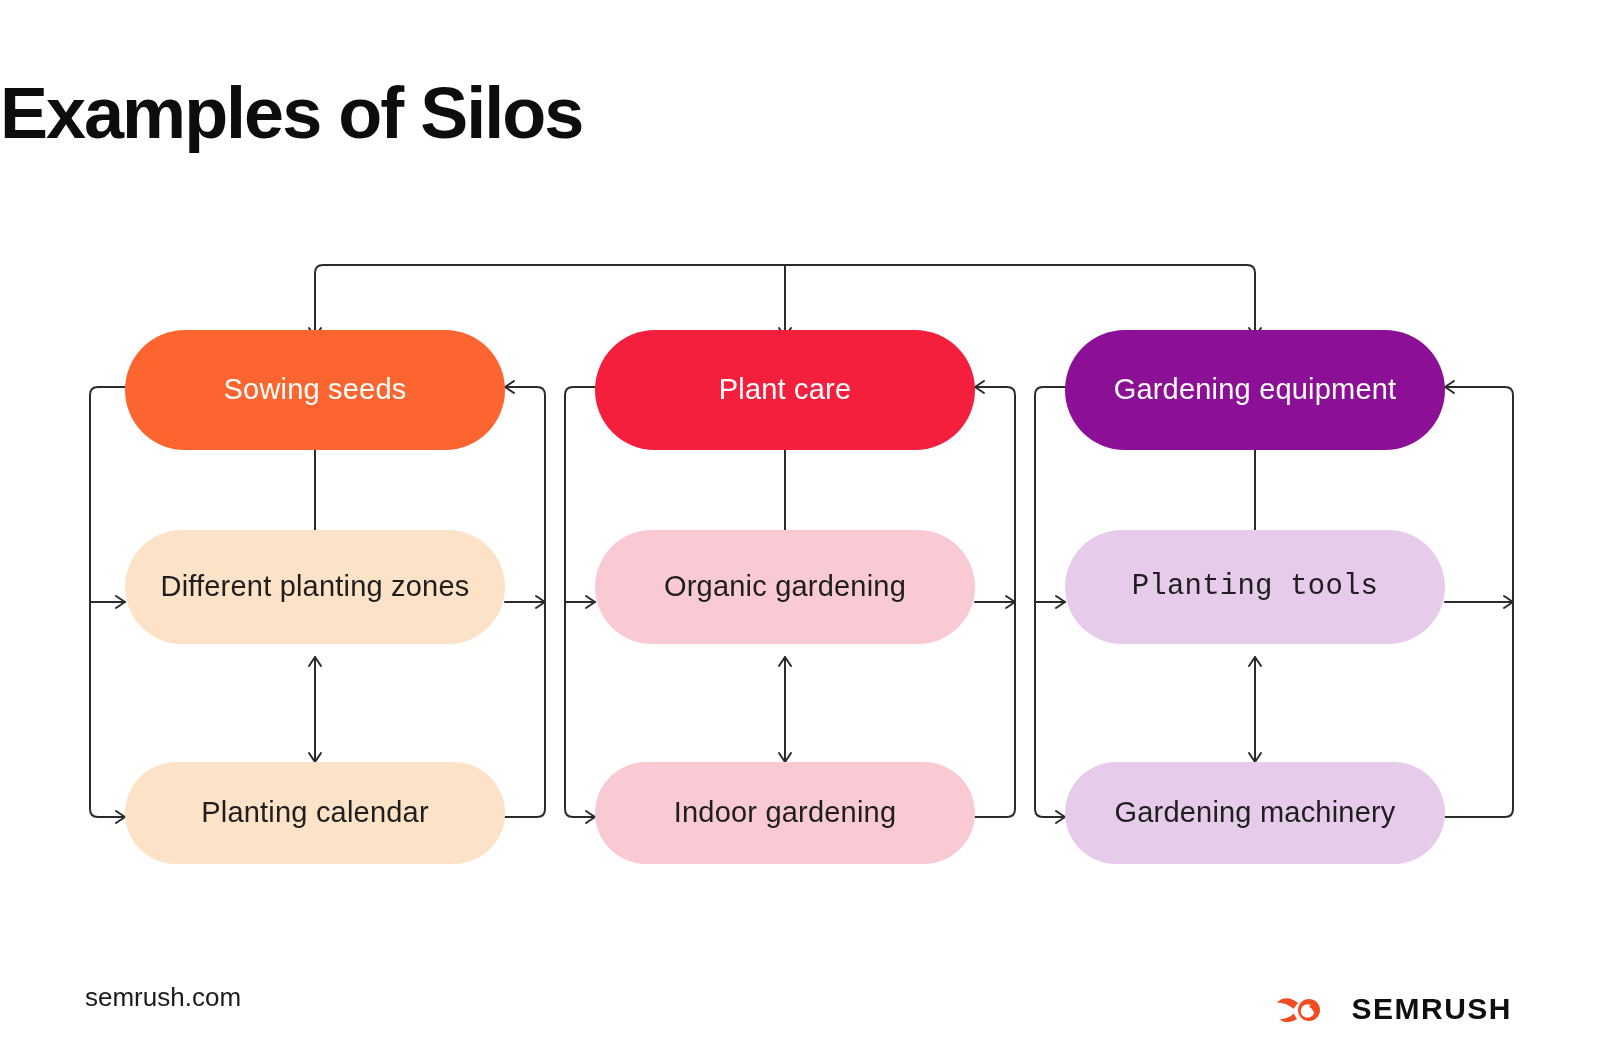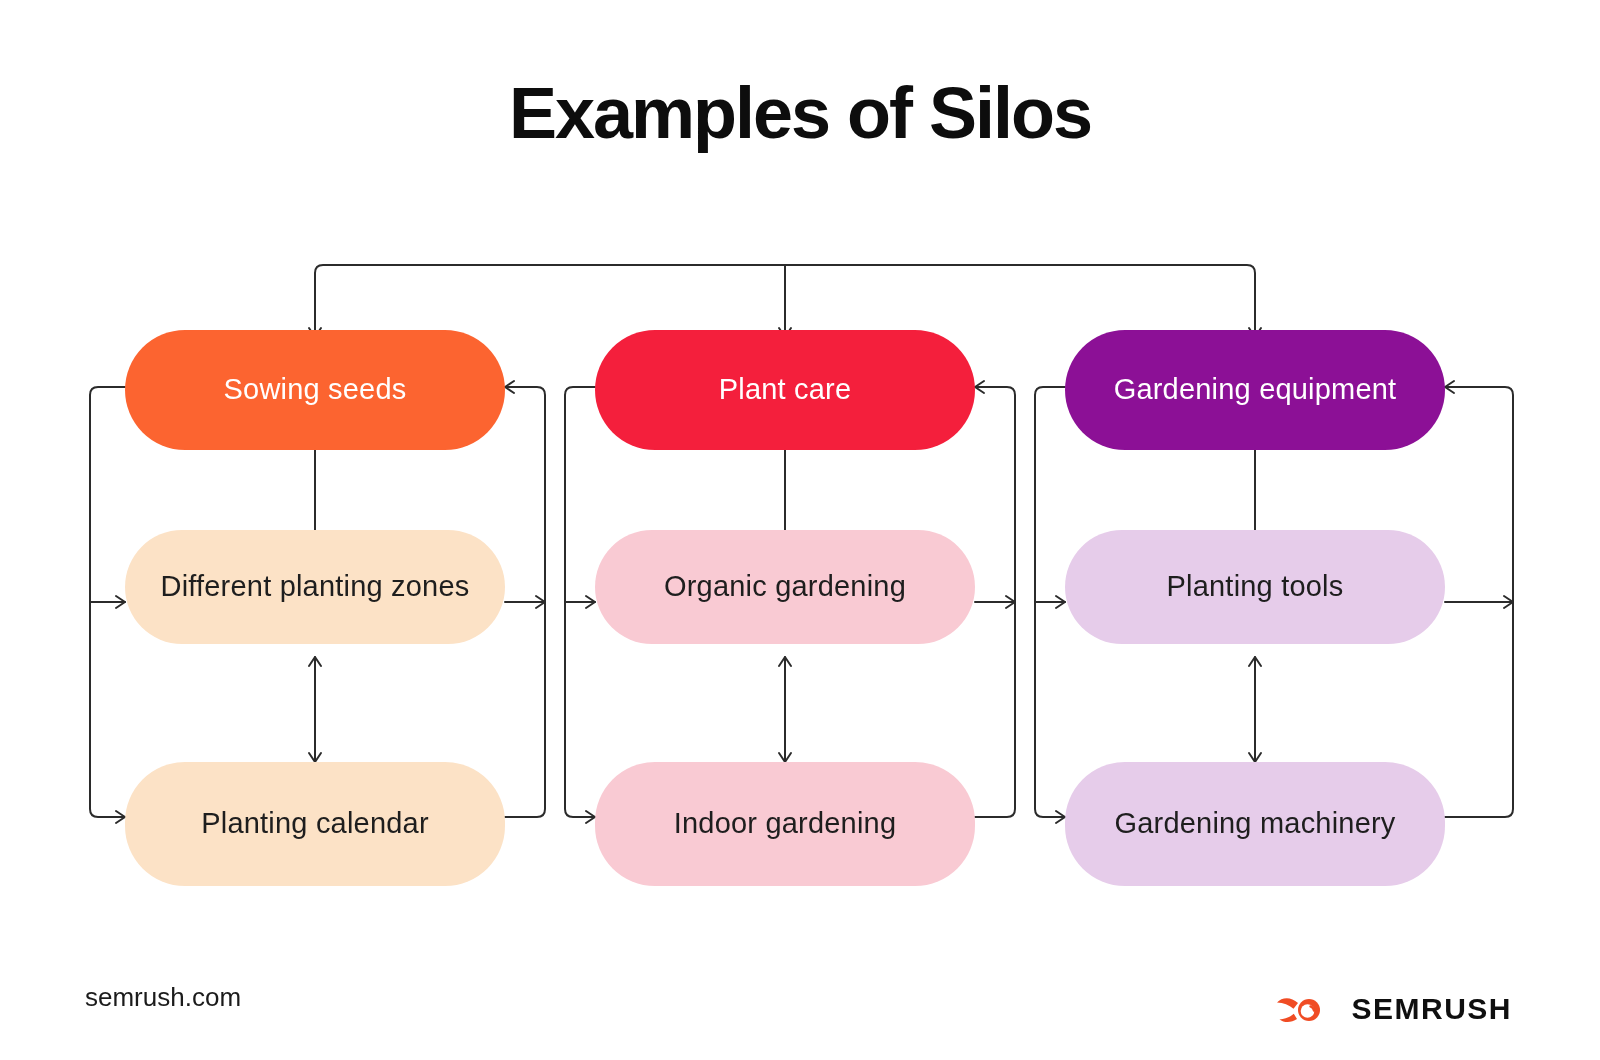--- a/index.html
+++ b/index.html
@@ -2,32 +2,32 @@
 <html><head>
 <meta charset="utf-8">
 <style>
   html,body{margin:0;padding:0;background:#ffffff;}
   .canvas{
     position:relative;width:1600px;height:1060px;background:#ffffff;overflow:hidden;
     font-family:"Liberation Sans","DejaVu Sans",sans-serif;
   }
   .title{
     position:absolute;top:72px;left:0;width:100%;margin:0;
-    text-align:center;font-size:72px;font-weight:700;letter-spacing:-2px;color:#0d0d0d;
+    text-align:left;font-size:72px;font-weight:700;letter-spacing:-2px;color:#0d0d0d;
   }
   .connector-layer{position:absolute;left:0;top:0;width:1600px;height:1060px;}
   .node{
     position:absolute;width:380px;border-radius:60px;
     display:flex;align-items:center;justify-content:center;
     font-size:29px;font-weight:500;letter-spacing:.2px;line-height:1.1;text-align:center;
   }
   .c1{left:125px}.c2{left:595px}.c3{left:1065px}
   .r1{top:330px;height:120px}
   .r2{top:530px;height:114px}
-  .r3{top:762px;height:124px}
+  .r3{top:762px;height:102px}
   .footer-site{
     position:absolute;left:85px;top:982px;font-size:26px;color:#1b1b1b;
   }
   .footer-logo{
     position:absolute;right:88px;top:992px;display:flex;align-items:center;gap:27px;
   }
   .logo-text{
     font-size:30px;font-weight:700;letter-spacing:1.5px;color:#0f0f0f;
   }
 </style>
@@ -136,21 +136,21 @@
   <div class="node r2 c2" style="background: rgb(249, 202, 211); color: rgb(30, 30, 30);">
     <span>Organic gardening</span>
   </div>
   <div class="node r3 c2" style="background: rgb(249, 202, 211); color: rgb(30, 30, 30);">
     <span>Indoor gardening</span>
   </div>
 
   <div class="node r1 c3" style="background: rgb(140, 16, 150); color: #ffffff; text-align: center;">
     <span>Gardening equipment</span>
   </div>
-  <div class="node r2 c3" style="background: rgb(230, 204, 234); color: rgb(30, 30, 30);">
+  <div class="node r2 c3" style="background: rgb(230, 204, 234); color: rgb(30, 30, 30); font-family: Liberation Mono, monospace;">
     <span>Planting tools</span>
   </div>
   <div class="node r3 c3" style="background: rgb(230, 204, 234); color: rgb(30, 30, 30);">
     <span>Gardening machinery</span>
   </div>
 
   <div class="footer-site">semrush.com</div>
 
   <div class="footer-logo">
     <svg viewBox="0 0 48 34" width="48" height="34">

